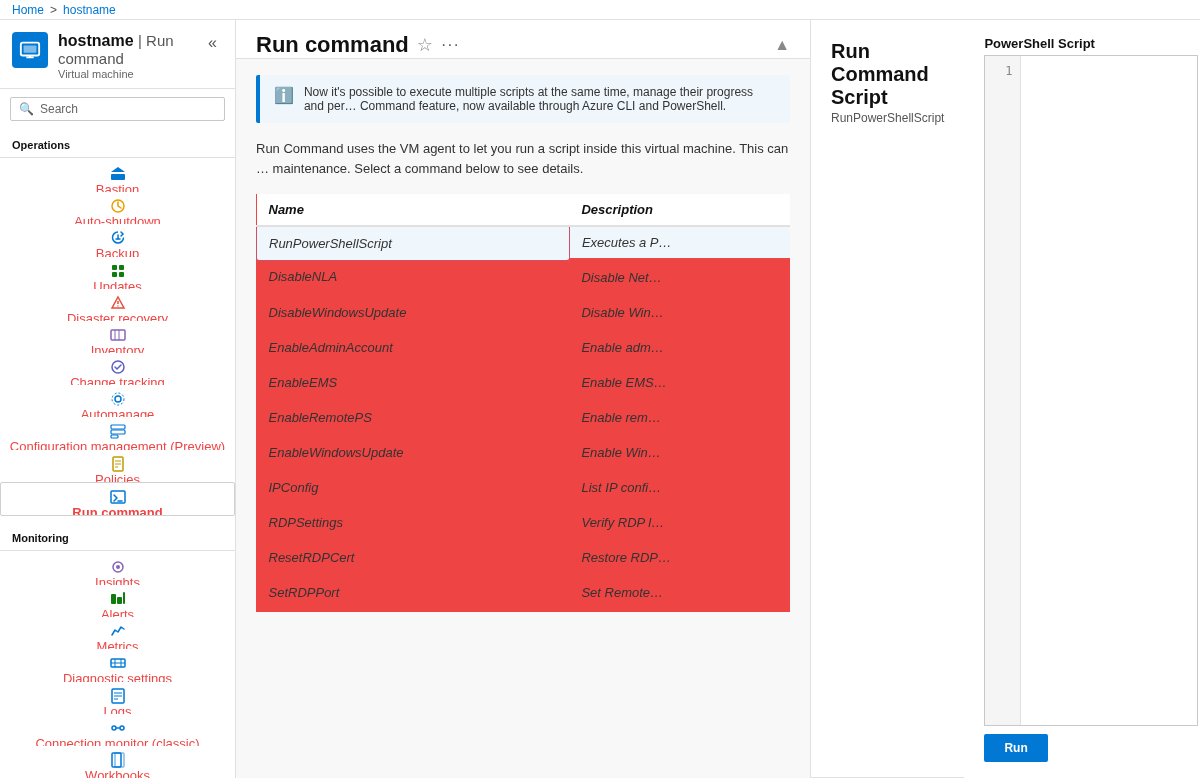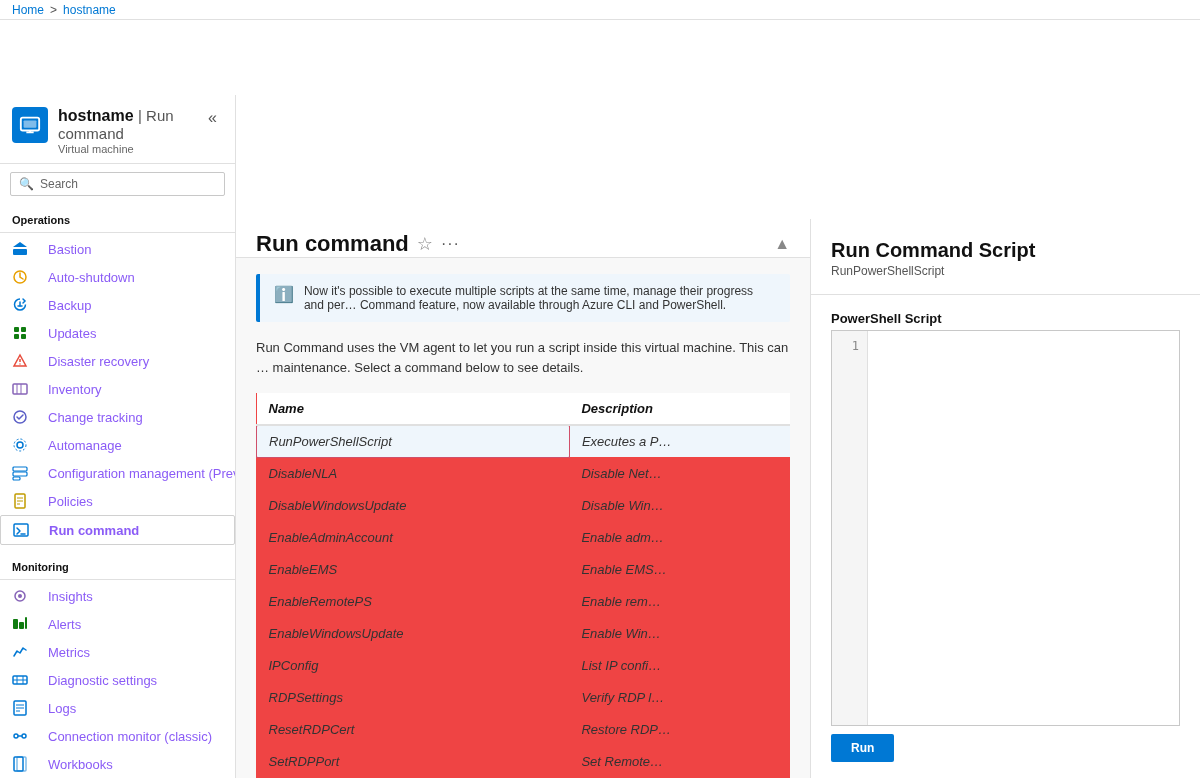--- a/index.html
+++ b/index.html
@@ -3,55 +3,55 @@
   <meta charset="utf-8">
   <style>
     * { box-sizing: border-box; margin: 0; padding: 0; }
     body { font-family: 'Segoe UI', Arial, sans-serif; font-size: 13px; color: #333; background: #fff; display: flex; flex-direction: column; height: 778px; overflow: hidden; }
 
     .top-bar { height: 20px; display: flex; align-items: center; padding: 0 12px; background: #fff; border-bottom: 1px solid #e0e0e0; }
     .breadcrumb { display: flex; align-items: center; gap: 6px; font-size: 12px; color: #555; }
     .breadcrumb a { color: #0078d4; text-decoration: none; }
     .breadcrumb-current { color: #0078d4; font-weight: 500; }
 
-    .main-layout { display: flex; flex: 1; overflow: hidden; align-items: flex-end; }
+    .main-layout { display: flex; flex: 1; overflow: hidden; }
 
     
     .sidebar { width: 236px; min-width: 236px; background: #fff; border-right: 1px solid #e0e0e0; display: flex; flex-direction: column; overflow-y: auto; overflow-x: hidden; }
     .sidebar-header { padding: 12px 12px 8px 12px; display: flex; align-items: flex-start; gap: 10px; border-bottom: 1px solid #e0e0e0; }
     .sidebar-icon { width: 36px; height: 36px; background: #0078d4; border-radius: 4px; display: flex; align-items: center; justify-content: center; flex-shrink: 0; }
     .sidebar-icon svg { width: 22px; height: 22px; fill: #fff; }
     .sidebar-title-area { flex: 1; }
     .sidebar-title { font-size: 16px; font-weight: 600; color: #111; }
     .sidebar-subtitle { font-size: 11px; color: #666; }
     .sidebar-search { padding: 8px 10px; }
     .search-box { display: flex; align-items: center; border: 1px solid #c8c8c8; border-radius: 2px; padding: 4px 8px; gap: 6px; background: #fff; cursor: text; }
     .search-box-icon { color: #666; font-size: 12px; }
     .search-box-text { color: #666; font-size: 12px; }
     .sidebar-collapse { margin-left: auto; cursor: pointer; padding: 2px 6px; color: #555; font-size: 16px; display: flex; align-items: center; }
     .section-label { font-size: 11px; font-weight: 700; color: #111; padding: 10px 12px 4px 12px; text-transform: none; }
     .section-divider { border: none; border-top: 1px solid #e0e0e0; margin: 2px 0; }
-    .nav-item { display: flex; align-items: center; gap: 20px; padding: 6px 12px; cursor: pointer; color: #8b5cf6; font-size: 13px; white-space: nowrap; overflow: hidden; }
+    .nav-item { display: flex; align-items: center; gap: 0; padding: 6px 12px; cursor: pointer; color: #ef4444; font-size: 13px; white-space: nowrap; overflow: hidden; flex-direction: column; }
     .nav-icon { width: 16px; height: 16px; flex-shrink: 0; display: flex; align-items: center; justify-content: center; }
     .icon-bastion { color: #0078d4; }
     .nav-item-selected { background: #fff; border: 1.5px solid #d0d0d0; border-radius: 2px; }
 
     
     .content-area { flex: 1; display: flex; overflow: hidden; }
     .main-content { flex: 1; overflow-y: auto; padding: 0; background: #f8f8f8; }
     .info-banner { background: #eff6fc; border-left: 4px solid #0078d4; margin: 16px 20px; padding: 10px 14px; display: flex; gap: 10px; font-size: 12px; color: #333; border-radius: 2px; }
     .info-banner-icon { color: #0078d4; font-size: 16px; margin-top: 1px; flex-shrink: 0; }
     .description { padding: 0 20px 16px 20px; font-size: 13px; color: #333; line-height: 1.5; }
     .commands-table { margin: 0 20px; border-collapse: collapse; width: calc(100% - 40px); background: #ef4444; font-style: italic; }
     .commands-table th { font-weight: 600; font-size: 13px; padding: 8px 12px; text-align: left; border-bottom: 2px solid #e0e0e0; color: #111; background: #fff; }
-    .commands-table td { padding: 8px 12px; border-bottom: 1px solid #ef4444; font-size: 13px; color: #333; cursor: pointer; }
+    .commands-table td { padding: 8px 12px; border-bottom: 4px solid #ef4444; font-size: 13px; color: #333; cursor: pointer; }
     .commands-table tr.selected td { background: #eff6fc; }
 
     
-    .right-panel { width: 390px; min-width: 390px; background: #fff; border-left: 1px solid #e0e0e0; display: flex; flex-direction: column; overflow: hidden; }
+    .right-panel { width: 390px; min-width: 390px; background: #fff; border-left: 1px solid #e0e0e0; display: flex; flex-direction: row; overflow: hidden; }
     .right-panel-header { padding: 20px 20px 4px 20px; border-bottom: 1px solid #e0e0e0; }
     .right-panel-title { font-size: 20px; font-weight: 600; color: #111; margin-bottom: 2px; }
     .right-panel-subtitle { font-size: 12px; color: #555; padding-bottom: 12px; }
     .right-panel-body { padding: 16px 20px; flex: 1; display: flex; flex-direction: column; }
     .field-label { font-size: 13px; font-weight: 600; color: #111; margin-bottom: 4px; }
     .code-editor { border: 1px solid #c8c8c8; min-height: 200px; flex: 1; display: flex; overflow: hidden; }
     .line-numbers { background: #f5f5f5; border-right: 1px solid #e0e0e0; padding: 8px 8px; min-width: 36px; text-align: right; font-size: 12px; color: #888; font-family: monospace; }
     .code-area { flex: 1; padding: 8px; font-size: 12px; font-family: monospace; outline: none; border: none; resize: none; background: #fff; }
     .run-button { background: #0078d4; color: #fff; border: none; padding: 7px 20px; font-size: 12px; font-weight: 600; cursor: pointer; border-radius: 2px; align-self: flex-start; margin-top: 8px; }
 

